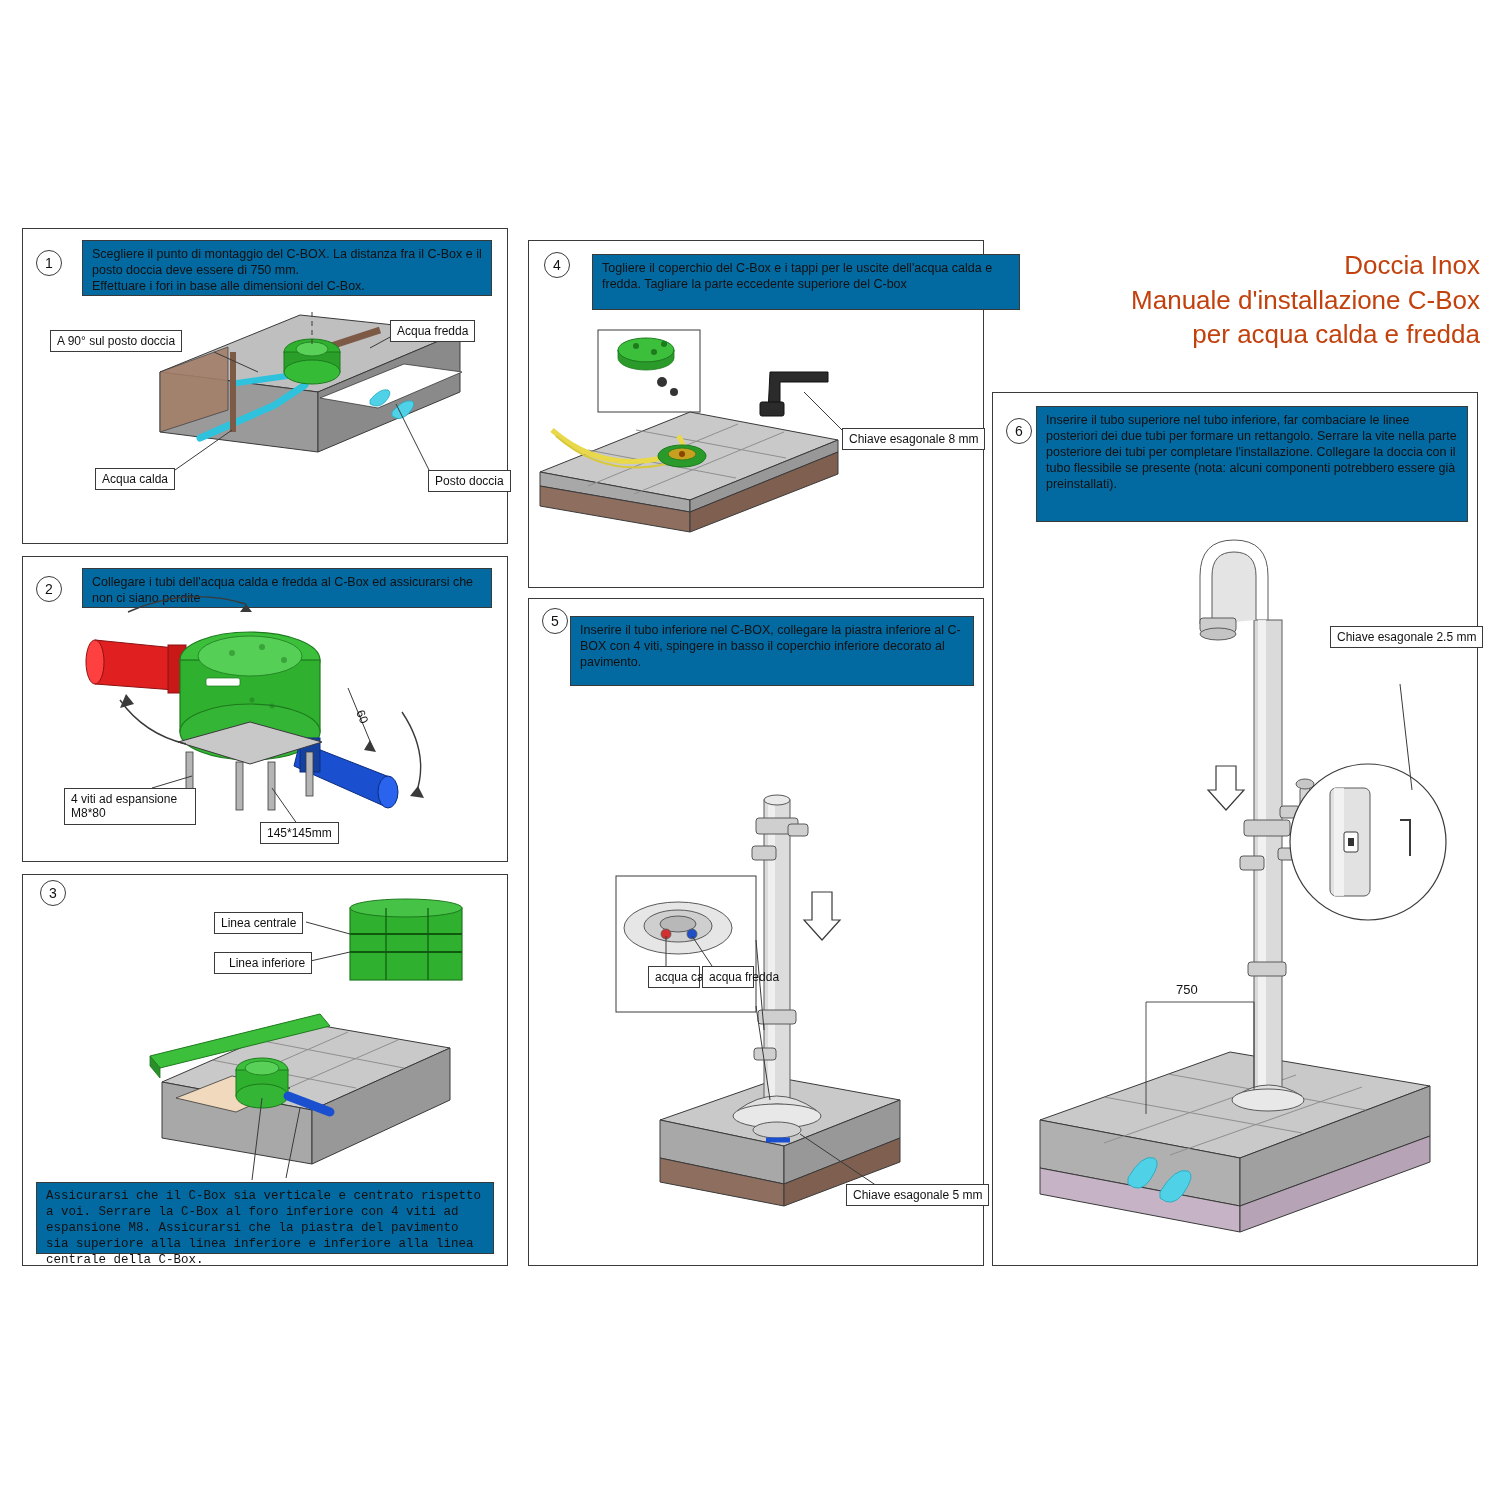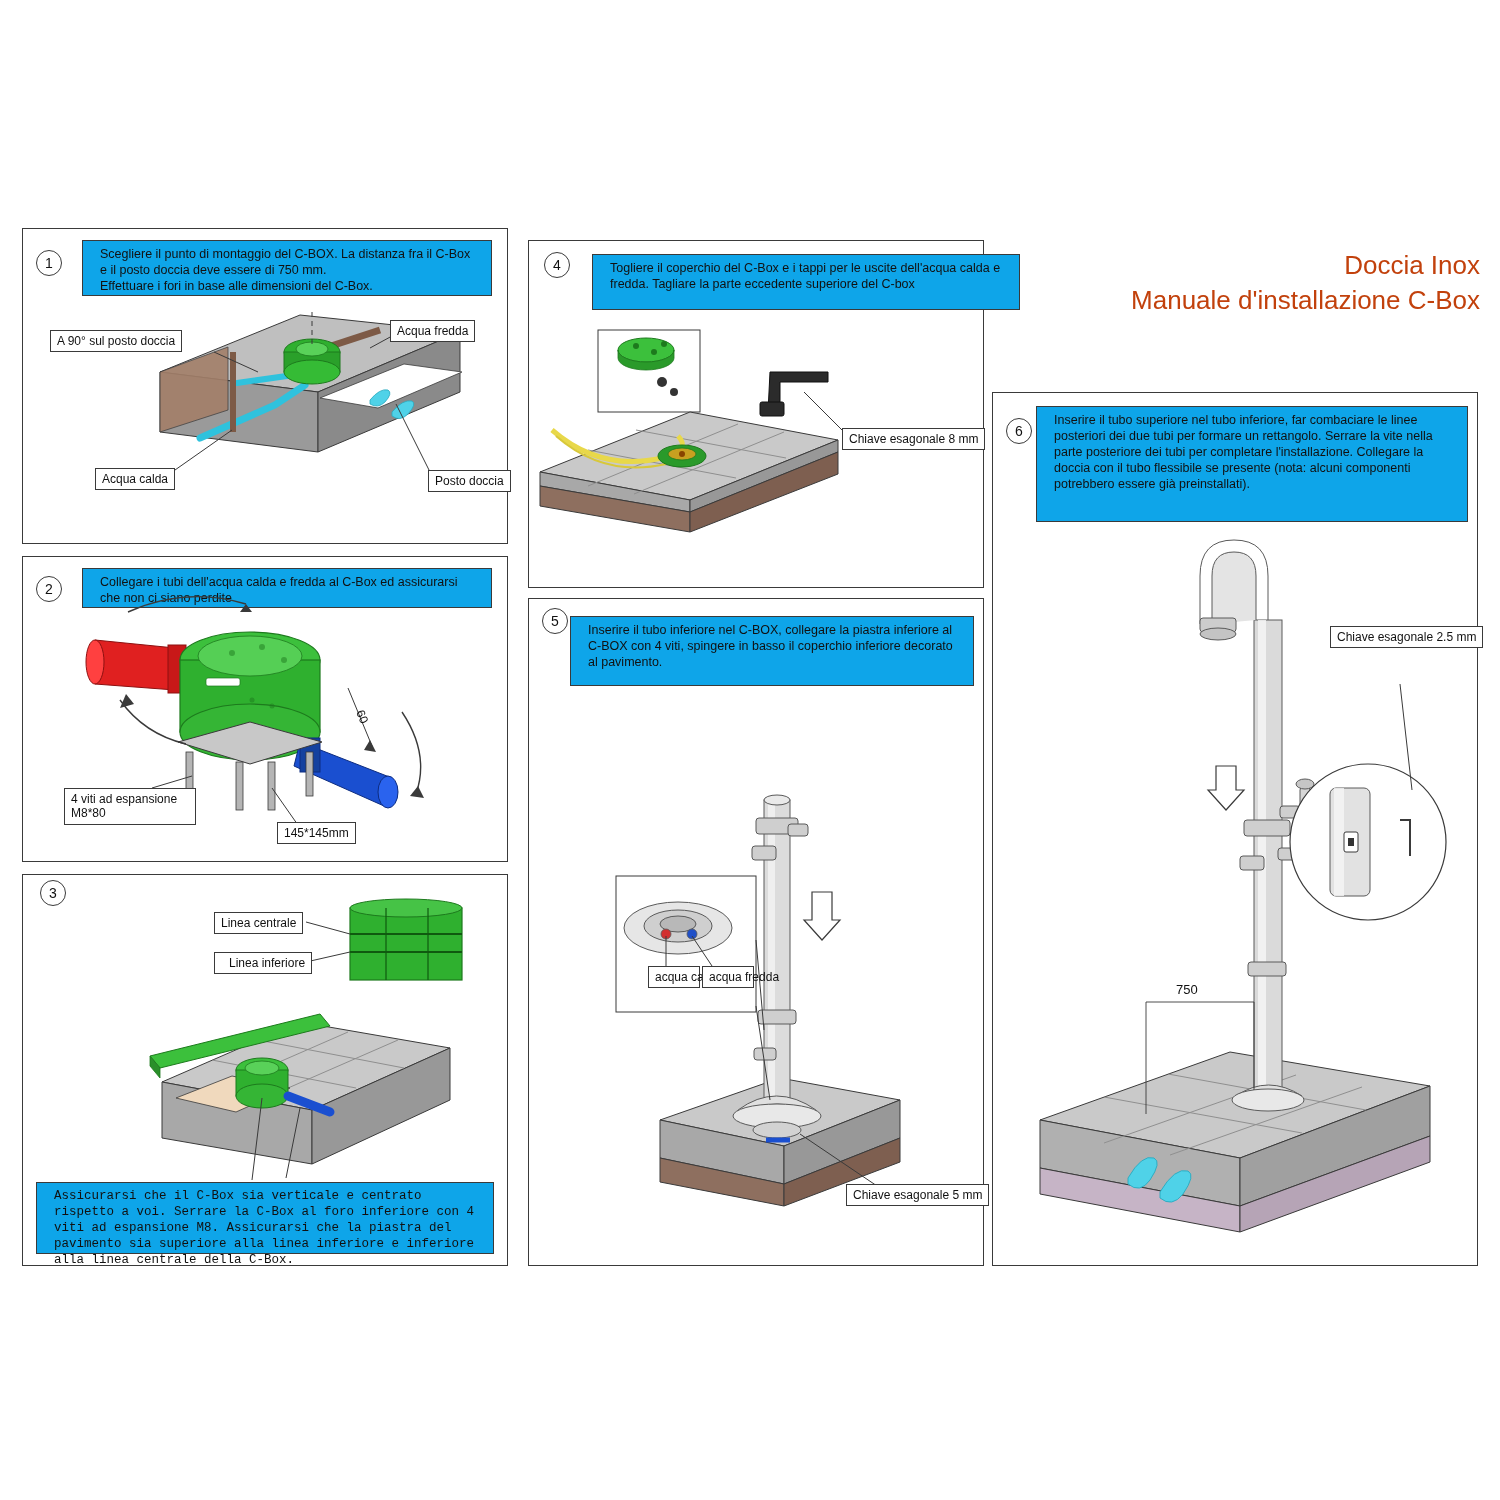--- a/index.html
+++ b/index.html
@@ -23,25 +23,25 @@
   }
   .panel {
     position: absolute;
     border: 1.5px solid #3a3a3a;
     background: #ffffff;
     box-sizing: border-box;
   }
   .callout {
     position: absolute;
     border: 1px solid #3a3a3a;
-    background: #0ea5e9;
+    background: #0369a1;
     box-sizing: border-box;
     font-size: 12.5px;
     line-height: 1.28;
-    padding: 5px 17px;
+    padding: 5px 9px;
     color: #111;
   }
   .label-box {
     position: absolute;
     border: 1px solid #3a3a3a;
     background: #ffffff;
     box-sizing: border-box;
     font-size: 12px;
     line-height: 1.2;
     padding: 3px 6px;
@@ -73,20 +73,21 @@
   .dim-text { font-size: 12px; fill: #111; font-family: "Liberation Sans", sans-serif; }
 </style>
 </head>
 <body>
 
 <div class="sheet">
 
   <div class="title" style="left:1000px; top:248px; width:480px;">
     <div>Doccia Inox</div>
     <div>Manuale d'installazione C-Box</div>
+    <div>per acqua calda e fredda</div>
   </div>
 
   <div class="panel" style="left:22px; top:228px; width:486px; height:316px;"></div>
   <div class="step-num" style="left:36px; top:250px;">1</div>
   <div class="callout" style="left:82px; top:240px; width:410px; height:56px; white-space:pre-line;">Scegliere il punto di montaggio del C-BOX. La distanza fra il C-Box e il posto doccia deve essere di 750 mm.
 Effettuare i fori in base alle dimensioni del C-Box.</div>
 
   <svg class="art" width="1500" height="1500">
 
     <g>
@@ -167,21 +168,21 @@
       <path d="M348,688 L372,746" stroke="#3a3a3a" stroke-width="1" fill="none"></path>
       <polygon points="370,740 376,752 364,750" fill="#3a3a3a"></polygon>
       <text class="dim-text" x="356" y="712" transform="rotate(68 356 712)">60</text>
 
       <line class="leader" x1="152" y1="788" x2="192" y2="776"></line>
       <line class="leader" x1="300" y1="828" x2="272" y2="788"></line>
     </g>
   </svg>
 
   <div class="label-box wrap" style="left:64px; top:788px; width:132px;">4 viti ad espansione M8*80</div>
-  <div class="label-box" style="left:277px; top:822px;">145*145mm</div>
+  <div class="label-box" style="left:260px; top:822px;">145*145mm</div>
 
   <div class="panel" style="left:22px; top:874px; width:486px; height:392px;"></div>
   <div class="step-num" style="left:40px; top:880px;">3</div>
 
   <svg class="art" width="1500" height="1500">
     <g>
       <rect x="350" y="908" width="112" height="72" fill="#2fb02f" stroke="#1d7a1d" stroke-width="1.2"></rect>
       <ellipse cx="406" cy="908" rx="56" ry="9" fill="#46c346" stroke="#1d7a1d" stroke-width="1"></ellipse>
       <line x1="350" y1="934" x2="462" y2="934" stroke="#0f5a0f" stroke-width="2"></line>
       <line x1="350" y1="952" x2="462" y2="952" stroke="#0f5a0f" stroke-width="2"></line>

